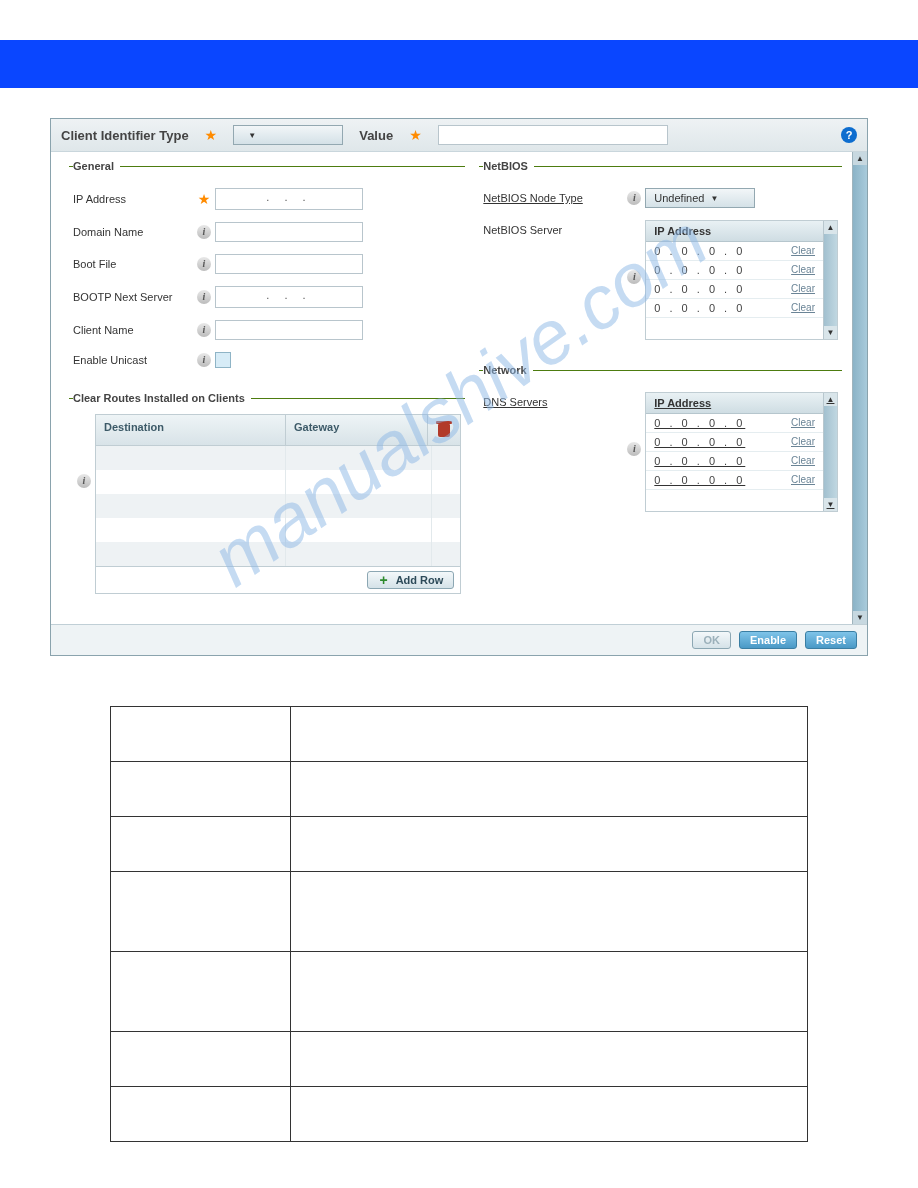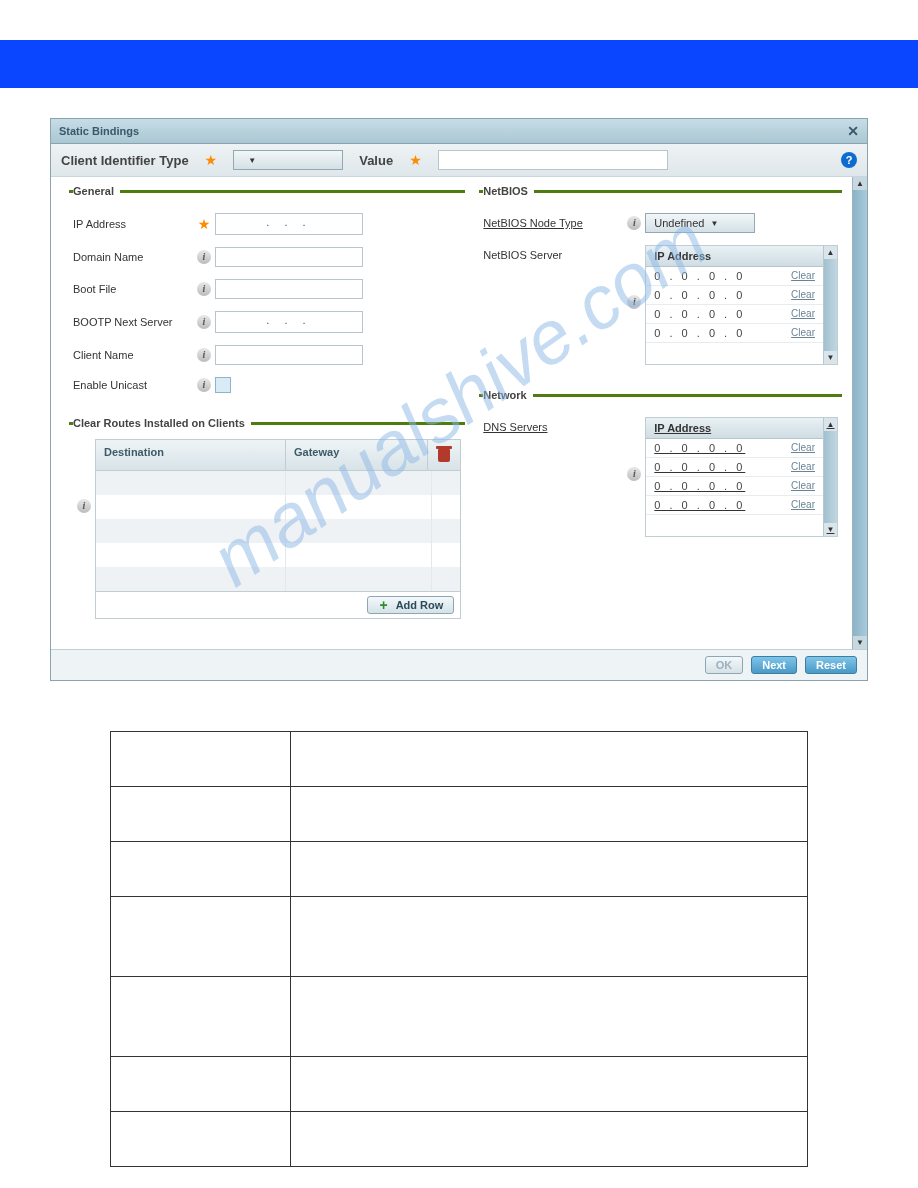--- a/index.html
+++ b/index.html
@@ -90,21 +90,21 @@
     background: #c7d8e0;
     border-left: 1px solid #9fb4bd;
     display: flex; flex-direction: column; align-items: center; justify-content: space-between;
     padding: 2px 0;
   }
   .vscroll .thumb { width: 100%; flex: 1; background: linear-gradient(90deg, #8bb3c7, #a9cbdb); margin: 2px 0; }
   .vscroll .arr { font-size: 8px; }
 
   fieldset.fs {
     border: none;
-    border-top: 3px solid #4d7c0f;
+    border-top: 1px solid #4d7c0f;
     padding: 10px 4px 4px 4px;
     margin-bottom: 14px;
   }
   fieldset.fs > legend {
     font-weight: bold;
     color: #444;
     padding: 0 6px 0 0;
     font-size: 11px;
   }
   .formrow {
@@ -247,24 +247,20 @@
 </style>
 </head>
 <body>
 
 <div class="watermark">manualshive.com</div>
 
 <div class="topbar"></div>
 
 <div class="dialog">
 
-  <div class="dlg-title">
-    <span>Static Bindings</span>
-    <span class="close-x">✕</span>
-  </div>
 
   <div class="dlg-headrow">
     <span class="lbl">Client Identifier Type</span>
     <span class="star">★</span>
     <span class="select-box" style="width:110px;">
       <span></span>
       <span class="chev">▼</span>
     </span>
     <span class="lbl">Value</span>
     <span class="star">★</span>
@@ -451,21 +447,21 @@
 
     <div class="vscroll">
       <div class="arr">▲</div>
       <div class="thumb"></div>
       <div class="arr">▼</div>
     </div>
   </div>
 
   <div class="dlg-footer">
     <span class="btn disabled">OK</span>
-    <span class="btn primary">Next</span>
+    <span class="btn primary">Enable</span>
     <span class="btn primary">Reset</span>
   </div>
 </div>
 
 <table class="doc-table">
   <tbody>
       <tr>
         <td class="tl"></td>
         <td></td>
       </tr>

